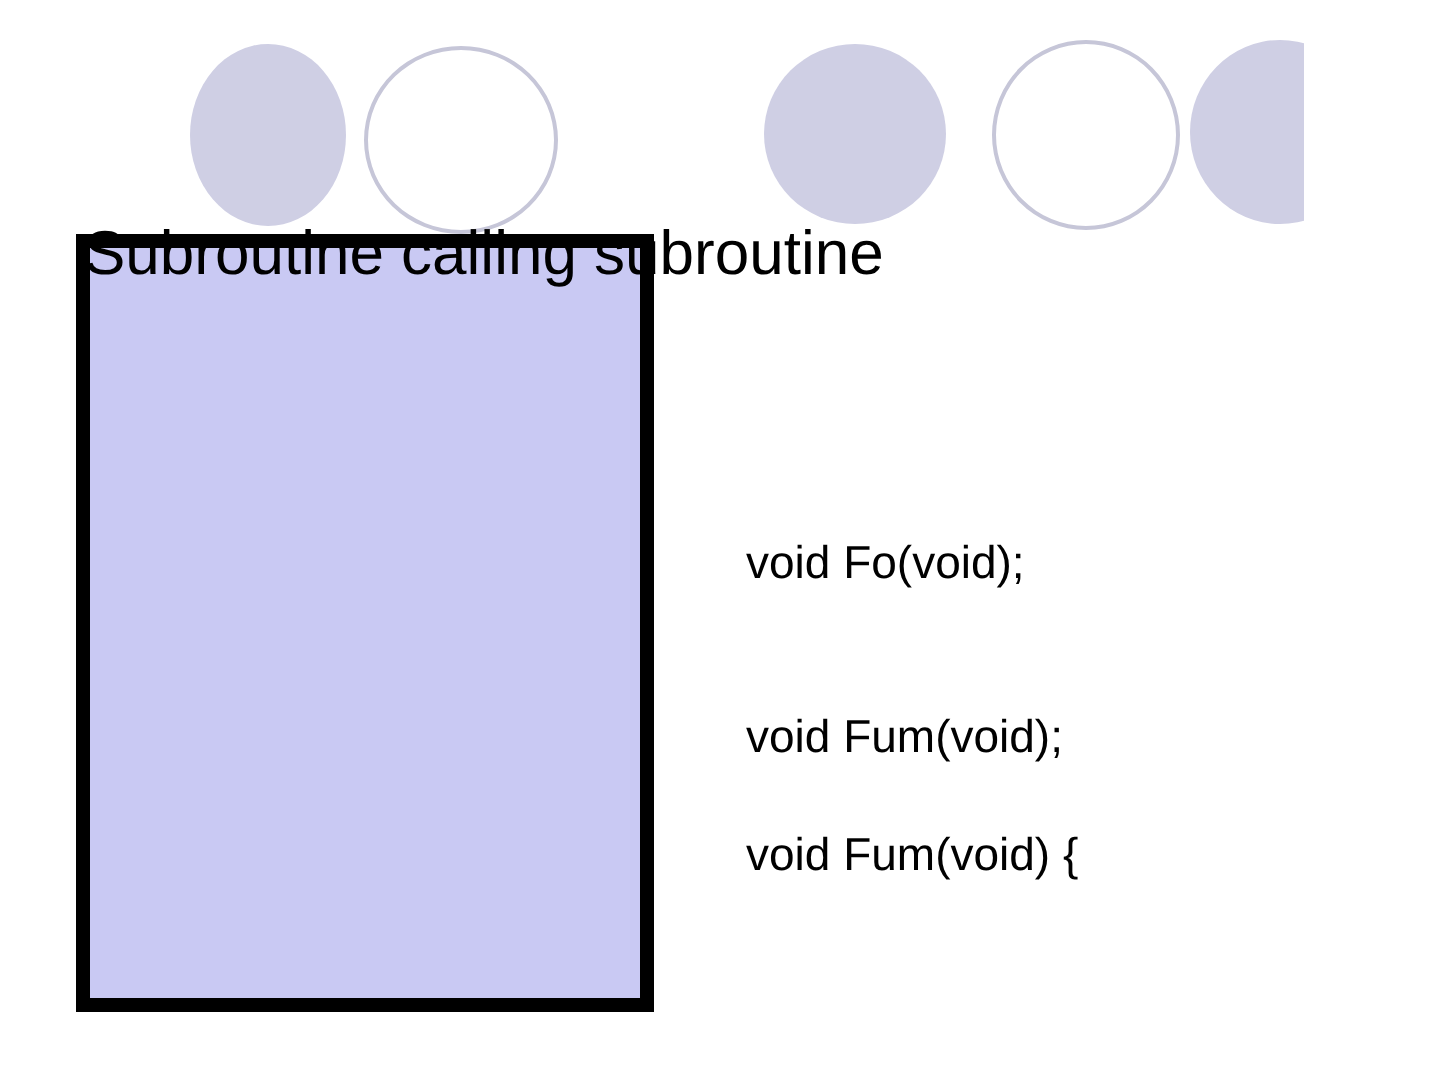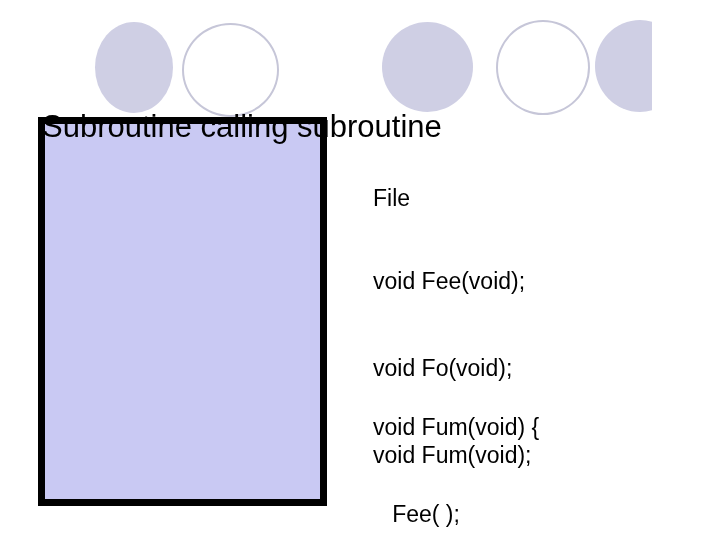--- a/index.html
+++ b/index.html
@@ -84,30 +84,27 @@
   <div id="circle-4" class="circle outline"></div>
   <div id="circle-5" class="circle filled"></div>
 
   <div class="title">
     <div>Subroutine calling subroutine</div>
   </div>
 
   <div class="content-box"></div>
 
   <div id="code-file" class="code-block">
-    <div>File</div>
   </div>
 
   <div id="code-prototypes" class="code-block">
-    <div>void Fee(void);</div>
     <div>void Fo(void);</div>
     <div>void Fum(void);</div>
   </div>
 
   <div id="code-definition" class="code-block">
     <div>void Fum(void) {</div>
-    <div>   Fee( );</div>
     
     
     
   </div>
 
 </div>
 
 </body></html>

